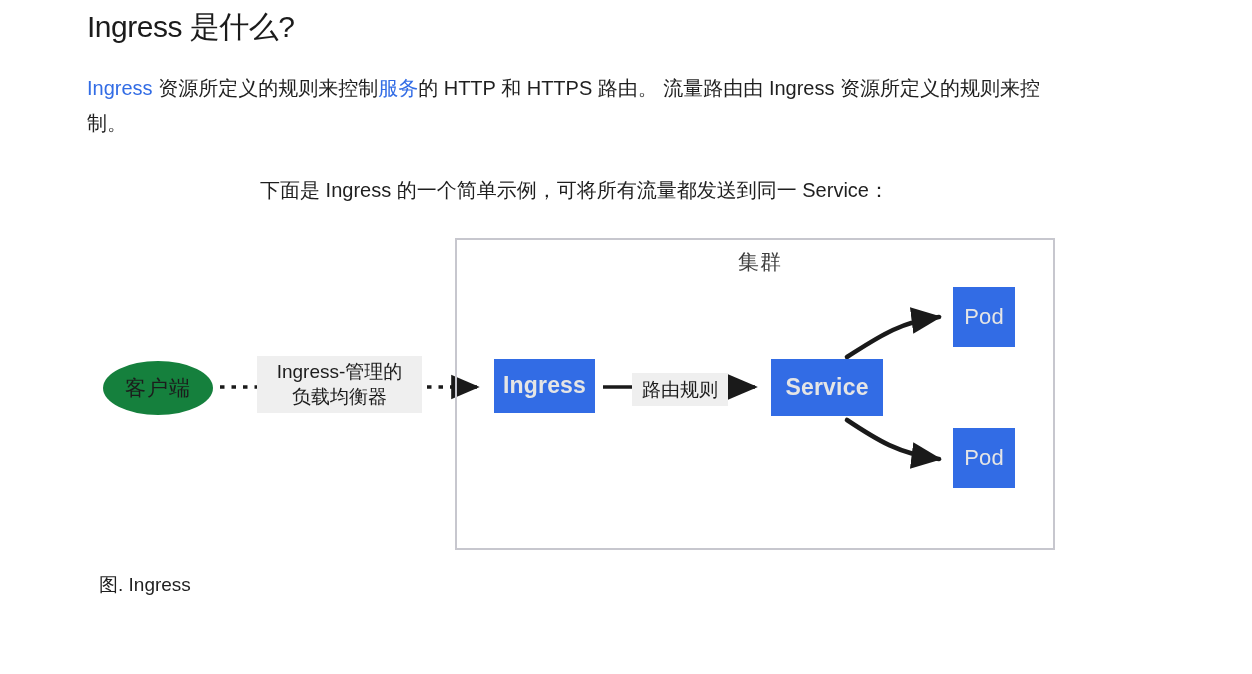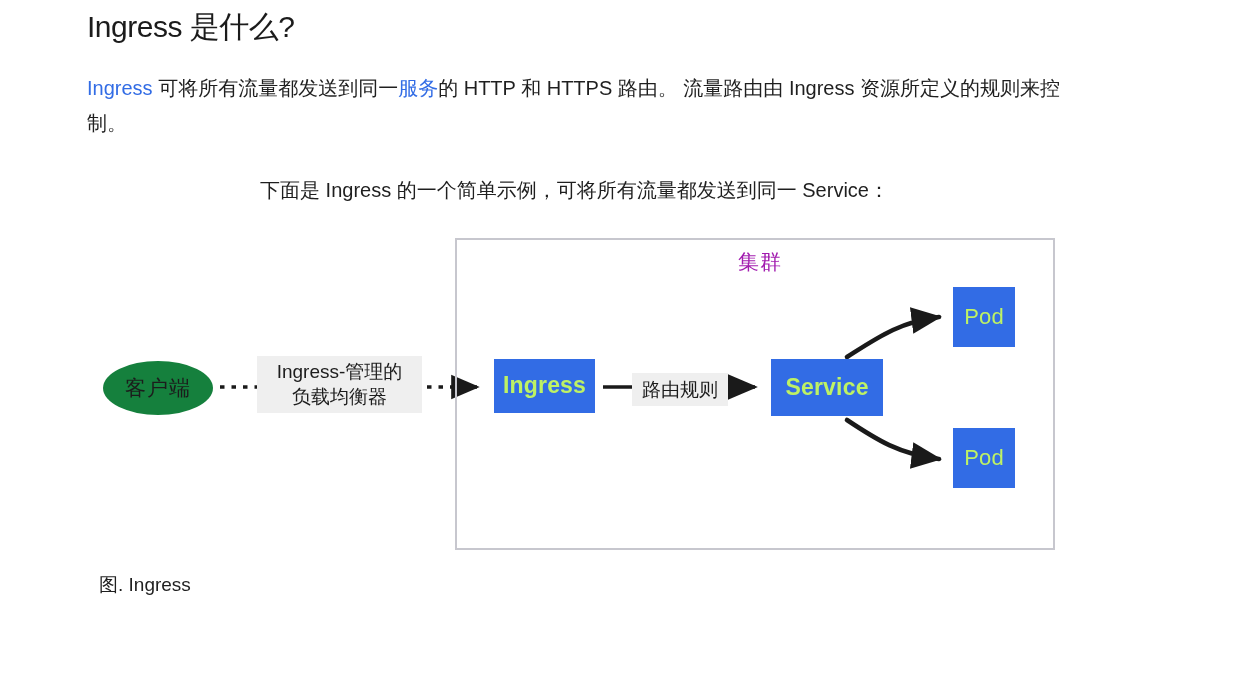--- a/index.html
+++ b/index.html
@@ -61,21 +61,21 @@
 
   .diagram {
     position: absolute;
     left: 0;
     top: 0;
   }
 
   .node-box {
     position: absolute;
     background: #326ce5;
-    color: #bef264;
+    color: #e5e5e5;
     display: flex;
     align-items: center;
     justify-content: center;
     font-size: 23px;
     font-weight: 600;
     letter-spacing: 0.2px;
     line-height: 1;
     box-sizing: border-box;
   }
 
@@ -139,21 +139,21 @@
     box-sizing: border-box;
   }
 
   .cluster-label {
     position: absolute;
     left: 613px;
     top: 18px;
     width: 120px;
     text-align: center;
     font-size: 21px;
-    color: #a21caf;
+    color: #404040;
     letter-spacing: 1px;
   }
 
   .edge-label {
     position: absolute;
     background: #efefef;
     color: #1c1c1c;
     text-align: center;
     line-height: 1.35;
     box-sizing: border-box;
@@ -186,21 +186,21 @@
     margin-top: 10px;
   }
 </style>
 </head>
 <body>
 
 <div class="page">
 
   <h1 class="page-title">Ingress 是什么?</h1>
 
-  <p class="body-text para-1"><a href="#" class="link">Ingress</a><span> 可将所有流量都发送到同一</span><a href="#" class="link">服务</a><span>的 HTTP 和 HTTPS 路由。 流量路由由 Ingress 资源所定义的规则来控制。</span></p>
+  <p class="body-text para-1"><a href="#" class="link">Ingress</a><span> 资源所定义的规则来控制</span><a href="#" class="link">服务</a><span>的 HTTP 和 HTTPS 路由。 流量路由由 Ingress 资源所定义的规则来控制。</span></p>
 
   <p class="body-text para-2">下面是 Ingress 的一个简单示例，可将所有流量都发送到同一 Service：</p>
 
   <div class="figure-wrap">
 
     <svg class="diagram" width="1000" height="330" viewBox="0 0 1000 330" aria-hidden="true">
       <defs>
         <marker id="arrowFilled" markerWidth="9" markerHeight="9" refX="7.6" refY="4" orient="auto" markerUnits="strokeWidth">
           <path d="M0,0.4 L8.4,4 L0,7.6 z" fill="#1a1a1a"></path>
         </marker>

